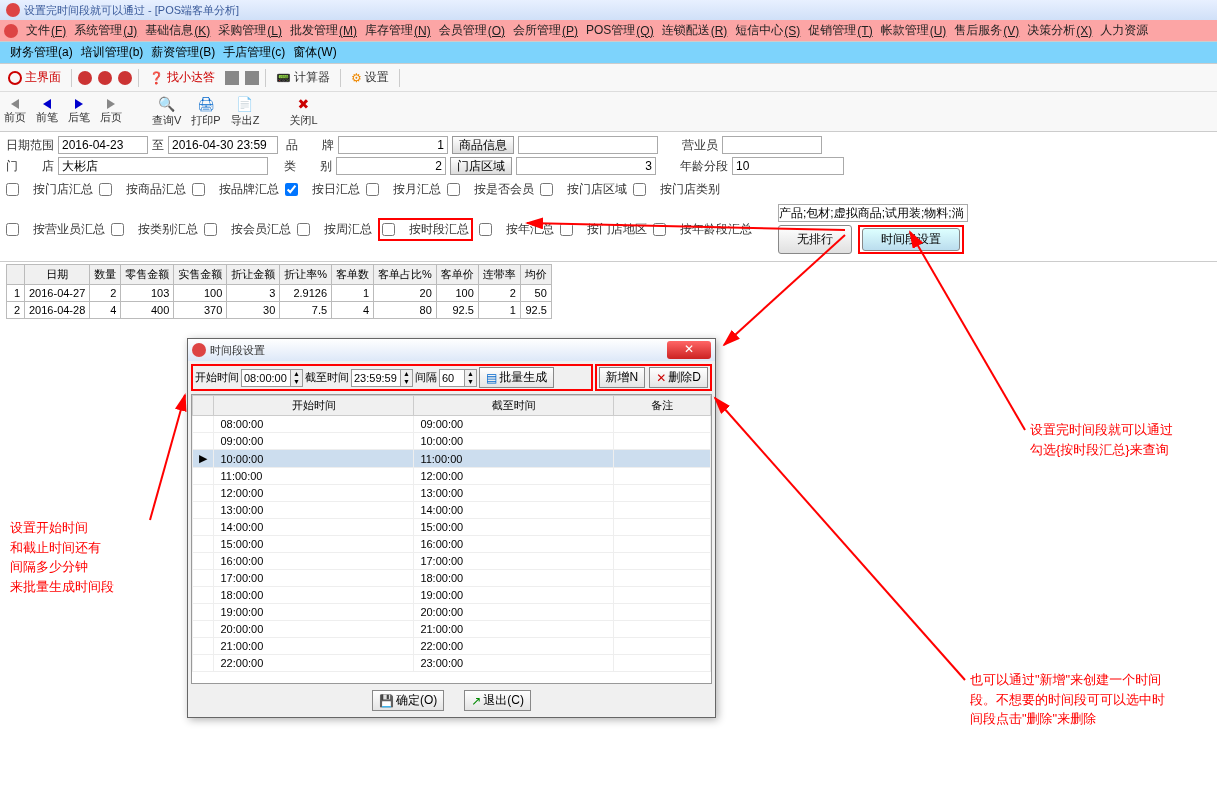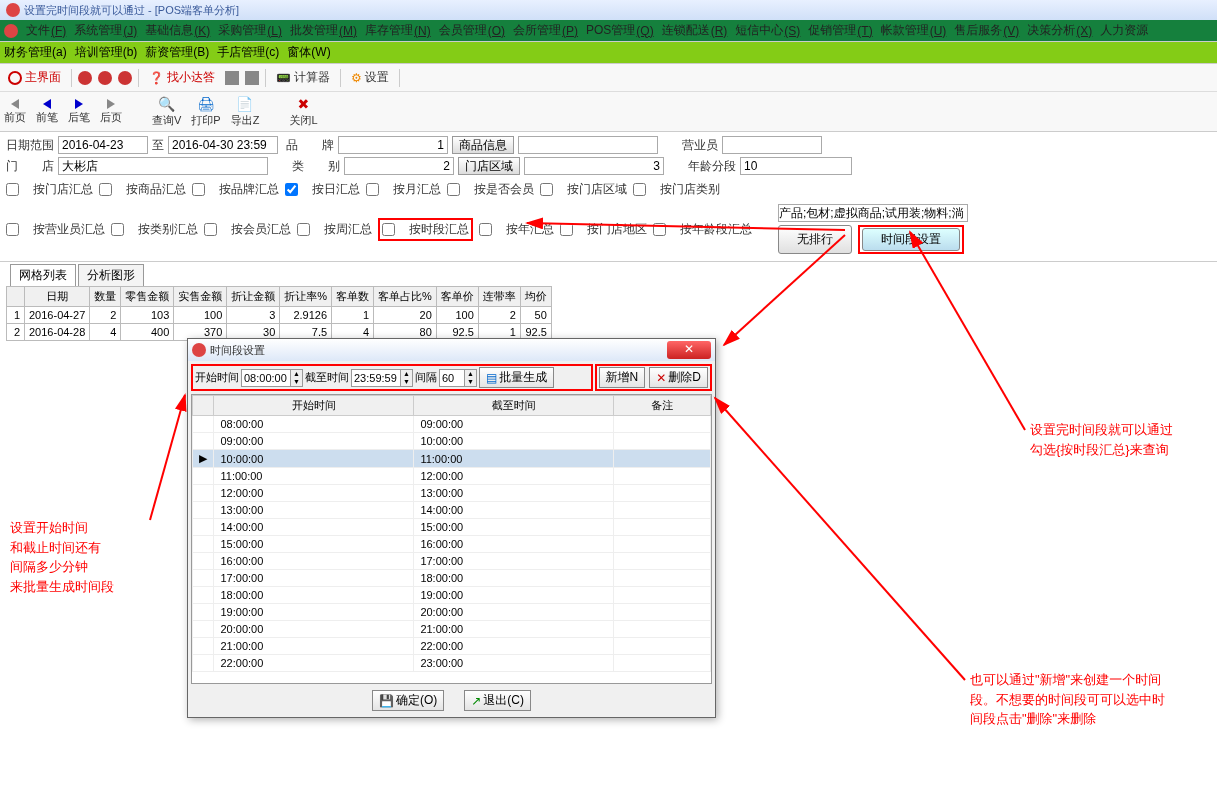--- a/index.html
+++ b/index.html
@@ -1,23 +1,23 @@
 <!DOCTYPE html>
 <html><head>
 <meta charset="utf-8">
 <style>
   * { box-sizing: border-box; margin: 0; padding: 0; font-family: "Microsoft YaHei", SimSun, sans-serif; font-size: 12px; }
   body { background: #fff; width: 1217px; height: 812px; position: relative; overflow: hidden; }
   .titlebar { background: linear-gradient(#e8f0ff, #d0e0f8); height: 20px; display: flex; align-items: center; padding: 0 6px; }
   .titlebar .icon { width: 14px; height: 14px; background: #d44; border-radius: 50%; margin-right: 4px; }
   .titlebar .title { color: #3a5a9a; font-size: 11px; }
-  .menubar { background: #15803d; height: 22px; display: flex; align-items: center; padding: 0 4px; gap: 8px; border-bottom: 1px solid #ccc; }
+  .menubar { background: #fca5a5; height: 22px; display: flex; align-items: center; padding: 0 4px; gap: 8px; border-bottom: 1px solid #ccc; }
   .menubar .mitem { color: #222; cursor: pointer; font-size: 12px; display:flex; align-items:center;}
   .menubar .mitem .u { text-decoration: underline; margin-left:1px;}
-  .menubar2 { background: #84cc16; height: 22px; display: flex; align-items: center; padding: 0 4px; gap: 8px; border-bottom: 1px solid #ccc; }
+  .menubar2 { background: #7dd3fc; height: 22px; display: flex; align-items: center; padding: 0 10px; gap: 8px; border-bottom: 1px solid #ccc; }
   .toolbar1 { background: #f8f8f8; height: 28px; display: flex; align-items: center; padding: 0 4px; gap: 6px; border-bottom: 1px solid #ddd; }
   .tb-btn { display: flex; align-items: center; gap: 3px; cursor: pointer; padding: 2px 4px; color:#333;}
   .red { color: #c00; }
   .sep { width: 1px; height: 18px; background: #ccc; }
   .toolbar2 { background: #f8f8f8; height: 40px; display: flex; align-items: center; padding: 0 4px; gap: 10px; border-bottom: 1px solid #ccc; }
   .tb2 { display:flex; flex-direction:column; align-items:center; cursor:pointer; gap:1px;}
   .tb2 .lbl { font-size:11px; color:#333;}
   .arrow-left { width:0;height:0;border-top:5px solid transparent;border-bottom:5px solid transparent;border-right:8px solid #888;}
   .arrow-right { width:0;height:0;border-top:5px solid transparent;border-bottom:5px solid transparent;border-left:8px solid #888;}
   .arrow-left.b { border-right-color:#00c;}
@@ -181,21 +181,21 @@
     <label style="margin-left:4px;">品　　牌</label>
     <input type="text" style="width: 110px; text-align: right;" value="1">
     <button class="ddbtn">商品信息</button>
     <input type="text" style="width: 140px;">
     <label style="margin-left:20px;">营业员</label>
     <input type="text" style="width: 100px;">
   </div>
   <div class="frow">
     <label>门　　店</label>
     <input type="text" style="width: 210px;" value="大彬店">
-    <label style="margin-left:20px;">类　　别</label>
+    <label style="margin-left:12px;">类　　别</label>
     <input type="text" style="width: 110px; text-align: right;" value="2">
     <button class="ddbtn">门店区域</button>
     <input type="text" style="width: 140px; text-align: right;" value="3">
     <label style="margin-left:20px;">年龄分段</label>
     <input type="text" style="width: 112px;" value="10">
   </div>
   <div class="checks" id="checks-row">
 
   <label class="ck">
         <input type="checkbox" style="">
@@ -268,24 +268,20 @@
         <input type="text" style="border: 1px solid rgb(170, 170, 170); height: 18px; width: 190px;" value="产品;包材;虚拟商品;试用装;物料;淌">
         <div style="display:flex;gap:6px;">
           <button class="btn-silver">无排行</button>
           <span class="red-box"><button class="btn-silver" style="background:linear-gradient(#dff,#bde);">时间段设置</button></span>
         </div>
       </div>
     </div>
 </div>
 
 <div style="margin-top:2px;">
-  <div class="tabs">
-    <div class="tab active">网格列表</div>
-    <div class="tab">分析图形</div>
-  </div>
   <table class="grid">
     <thead>
         <tr id="grid-head">
           <th class="rowhdr"></th>
           <th>日期</th>
           <th>数量</th>
           <th>零售金额</th>
           <th>实售金额</th>
           <th>折让金额</th>
           <th>折让率%</th>

